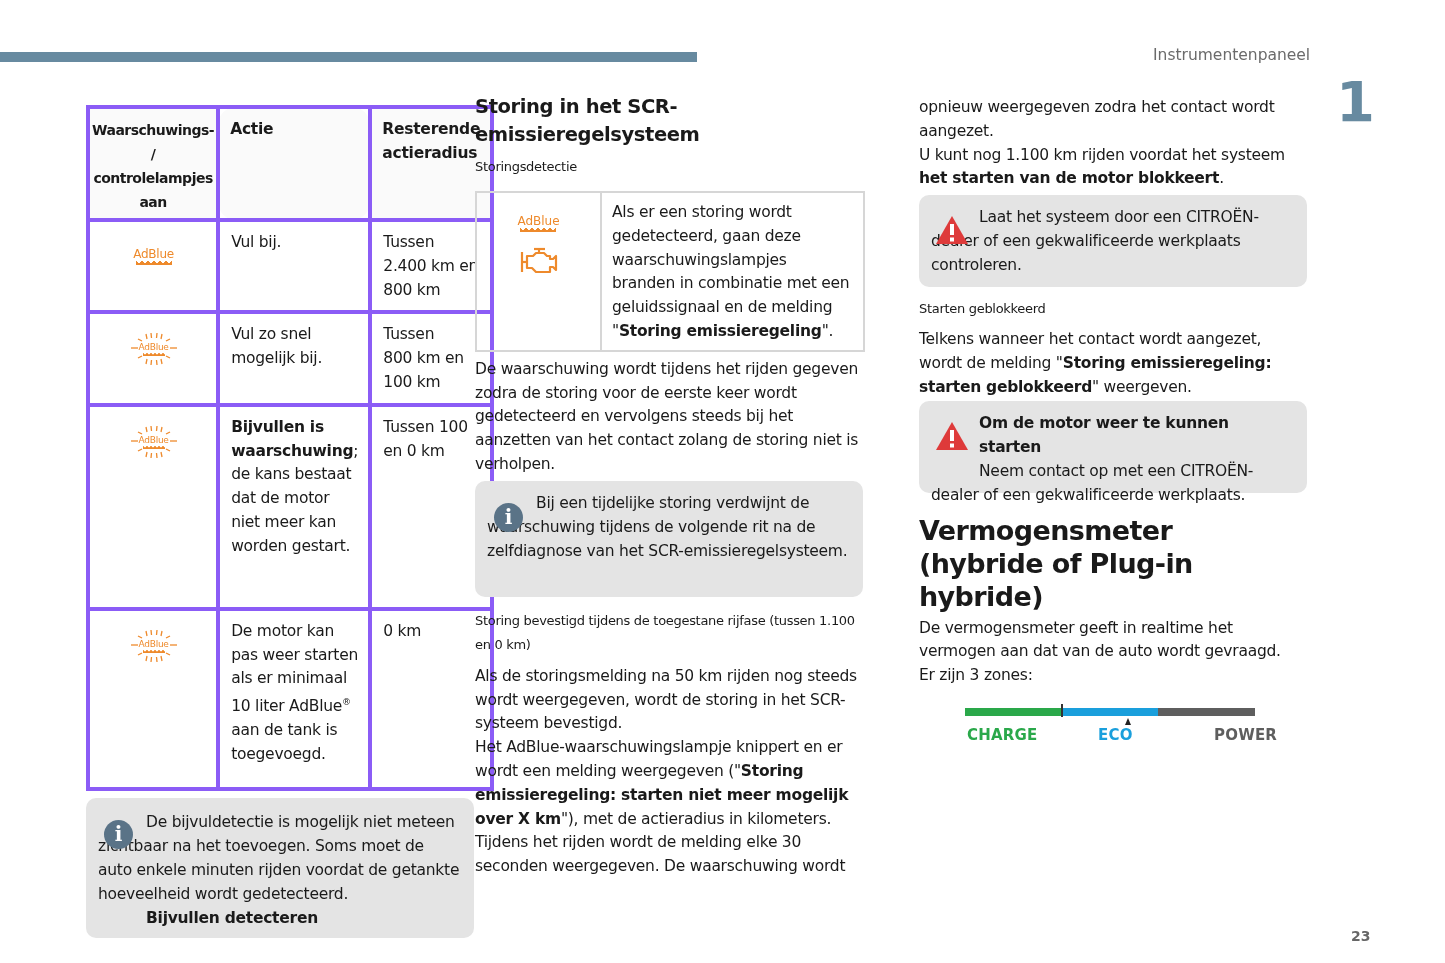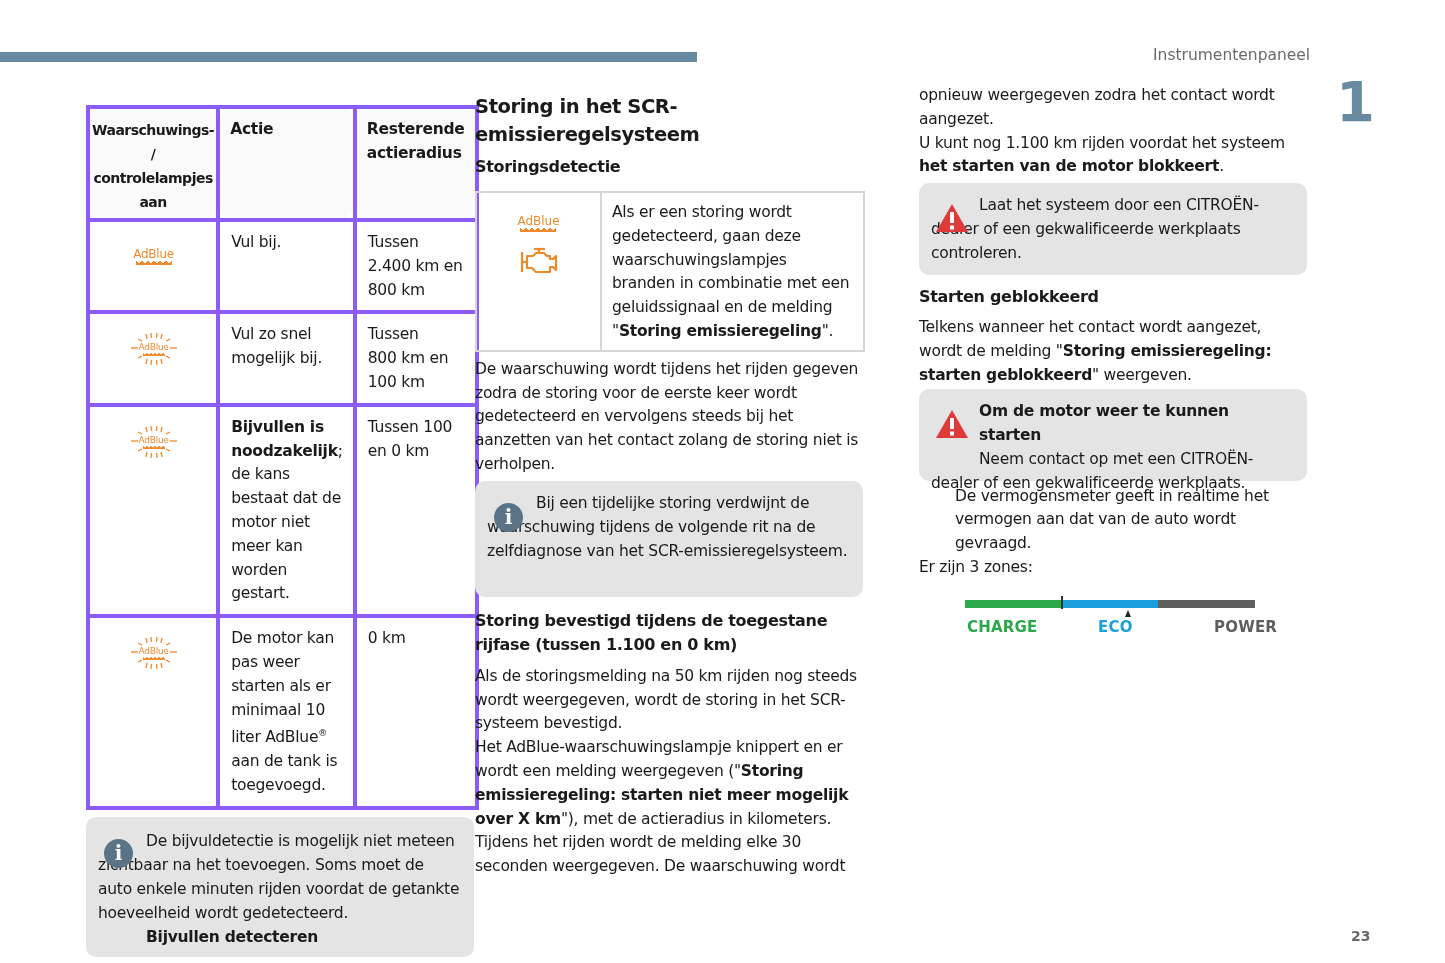--- a/index.html
+++ b/index.html
@@ -6,21 +6,21 @@
   html, body { width: 1445px; height: 963px; background: #ffffff; overflow: hidden; }
   body { position: relative; font-family: "DejaVu Sans", sans-serif; color: #1a1a1a; font-size: 15.5px; }
   .topbar { position: absolute; left: 0; top: 52px; width: 697px; height: 10px; background: #678aa0; }
   .section-title { position: absolute; left: 1153px; top: 46px; font-size: 15.5px; color: #6b6b6b; }
   .chapter-num { position: absolute; left: 1336px; top: 74px; font-size: 56px; font-weight: bold; color: #678aa0; line-height: 1; }
   .page-num { position: absolute; left: 1351px; top: 928px; font-size: 14px; font-weight: bold; color: #666; }
 
   .col { position: absolute; top: 0; }
   .col1 { left: 86px; width: 389px; top: 105px; }
   .col2 { left: 475px; width: 390px; top: 93px; }
-  .col3 { left: 919px; width: 388px; top: 84px; }
+  .col3 { left: 919px; width: 388px; top: 96px; }
 
   .p { line-height: 23.8px; font-size: 15.5px; letter-spacing: -0.25px; }
   b { font-weight: bold; }
 
   table.warn { border-collapse: collapse; width: 389px; }
   table.warn td, table.warn th { border: 4px solid #8b5cf6; vertical-align: top; text-align: left; line-height: 23.8px; font-size: 15.5px; letter-spacing: -0.25px; }
   table.warn th { font-weight: bold; background: #fafafa; padding: 9px 10px 4px 10px; }
   table.warn th.c1 { font-size: 14px; text-align: center; padding: 9px 2px 4px 2px; line-height: 24px; letter-spacing: -0.5px; }
   table.warn td { padding: 9px 10px 8px 11px; }
   table.warn td.icon { text-align: center; padding-top: 18px; }
@@ -33,21 +33,21 @@
   .adblue-flash .wave { position: absolute; left: 13px; top: 21px; width: 22px; height: 3px;
      background: radial-gradient(circle at 50% 0, transparent 1.5px, #ee8a2c 1.6px) 0 0/4px 3px repeat-x; }
   .adblue-flash svg { position: absolute; left: 0; top: 0; }
 
   .box { background: #e4e4e4; border-radius: 10px; position: relative; }
   .box .p { line-height: 24px; }
   .info-icon { position: absolute; width: 29px; height: 29px; border-radius: 50%; background: #5a7387; color: #fff; text-align: center; font-weight: bold; font-size: 20px; line-height: 29px; font-family: "DejaVu Serif", serif; }
   .warn-icon { position: absolute; }
 
   .h2 { font-weight: bold; font-size: 19.5px; letter-spacing: -0.4px; line-height: 28px; }
-  .h3 { font-weight: bold; font-size: 16px; letter-spacing: -0.3px; line-height: 24px; }
+  .h3 { font-weight: normal; font-size: 13px; letter-spacing: -0.3px; line-height: 24px; }
   .h1 { font-weight: bold; font-size: 27px; letter-spacing: -0.6px; line-height: 33px; }
 
   table.detect { border-collapse: collapse; width: 390px; }
   table.detect td { border: 2px solid #d6d6d6; vertical-align: top; }
 
   .meter { position: relative; width: 310px; height: 50px; }
   .meter .bar { position: absolute; top: 15px; height: 8px; }
   .meter .lbl { position: absolute; top: 33px; font-size: 15px; font-weight: bold; letter-spacing: 0.2px; }
 </style>
 </head>
@@ -120,21 +120,21 @@
                   <line x1="40" y1="26" x2="36" y2="24"></line>
             <line x1="16" y1="32" x2="17" y2="27"></line>
                   <line x1="21" y1="33" x2="21.5" y2="28"></line>
                   <line x1="27" y1="33" x2="26.5" y2="28"></line>
                   <line x1="32" y1="32" x2="31" y2="27"></line>
           </g>
               </svg>
           <span class="lbl">AdBlue</span><span class="wave"></span>
         </span>
       </td>
-      <td><b>Bijvullen is noodzakelijk</b><span>; de kans bestaat dat de motor niet meer kan worden gestart.</span></td>
+      <td><b>Bijvullen is waarschuwing</b><span>; de kans bestaat dat de motor niet meer kan worden gestart.</span></td>
       <td>Tussen 100<br>en 0 km</td>
     </tr>
     <tr style="height:180px;">
       <td class="icon">
         <span class="adblue-flash">
           <svg width="48" height="34" viewBox="0 0 48 34">
                 <g stroke="#ee8a2c" stroke-width="1.3">
             <line x1="16" y1="2" x2="17" y2="7"></line>
                   <line x1="21" y1="1" x2="21.5" y2="6"></line>
                   <line x1="27" y1="1" x2="26.5" y2="6"></line>
@@ -215,21 +215,22 @@
   <div class="p" style="margin-top:7px;"><span>Telkens wanneer het contact wordt aangezet, wordt de melding "</span><b>Storing emissieregeling: starten geblokkeerd</b><span>" weergeven.</span></div>
   <div class="box" style="margin-top:1px; width:388px; height:92px; padding:10px 12px 10px 12px;">
     <svg class="warn-icon" width="34" height="30" viewBox="0 0 34 30" style="left:16px; top:20px;">
       <path d="M17 1 L33 29 H1 Z" fill="#de3a3a"></path>
       <rect x="15" y="9" width="4" height="11" fill="#fff"></rect>
       <rect x="15" y="22.5" width="4" height="4" fill="#fff"></rect>
     </svg>
     <div class="p" style="padding-left:48px;"><b>Om de motor weer te kunnen starten</b></div>
     <div class="p" style="text-indent:48px;">Neem contact op met een CITROËN-dealer of een gekwalificeerde werkplaats.</div>
   </div>
-  <div class="p" style="margin-top:4px;margin-left:36px;">De vermogensmeter geeft in realtime het vermogen aan dat van de auto wordt gevraagd.</div>
+  <div class="h1" style="margin-top:21px; width:380px;">Vermogensmeter (hybride of Plug-in hybride)</div>
+  <div class="p" style="margin-top:4px;">De vermogensmeter geeft in realtime het vermogen aan dat van de auto wordt gevraagd.</div>
   <div class="p">Er zijn 3 zones:</div>
 
   <div class="meter" style="margin-top:5px; margin-left:46px;">
     <div class="bar" style="left:0; width:97px; background:#2aa84a;"></div>
     <div class="bar" style="left:97px; width:96px; background:#1a9fdc;"></div>
     <div class="bar" style="left:193px; width:97px; background:#5e5e5e;"></div>
     <div style="position:absolute; left:96px; top:11px; width:2px; height:13px; background:#333;"></div>
     <div style="position:absolute; left:160px; top:25px; width:0; height:0; border-left:3.5px solid transparent; border-right:3.5px solid transparent; border-bottom:7px solid #222;"></div>
     <span class="lbl" style="left:2px; color:#2aa84a;">CHARGE</span>
     <span class="lbl" style="left:133px; color:#1a9fdc;">ECO</span>

